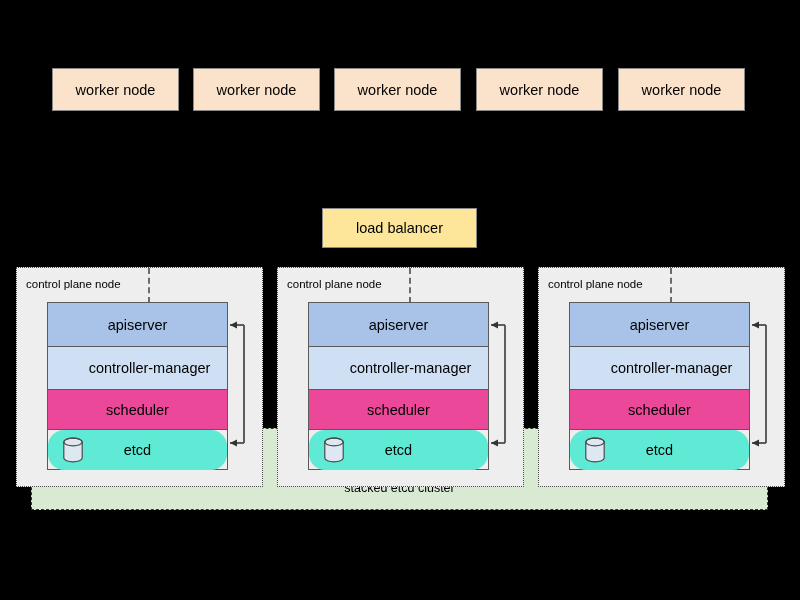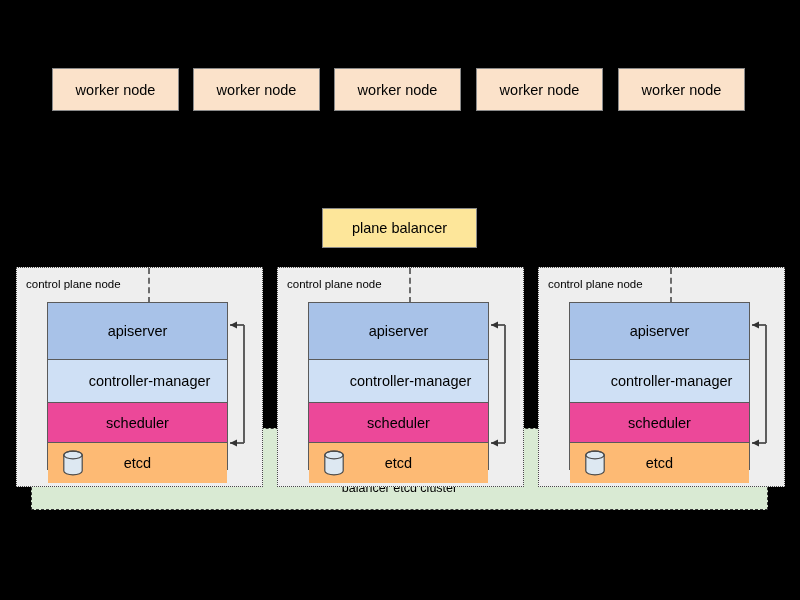--- a/index.html
+++ b/index.html
@@ -122,38 +122,39 @@
     box-sizing: border-box;
     display: flex;
     align-items: center;
     justify-content: center;
     position: relative;
     font-size: 14.5px;
     color: #000000;
     white-space: nowrap;
   }
   .comp-apiserver {
-    height: 57px;
+    height: 44px;
     background: #a8c2e8;
     border-bottom: 1.5px solid #5a5a5a;
   }
   .comp-controller-manager {
     height: 43px;
     background: #cfe0f5;
     border-bottom: 1.5px solid #5a5a5a;
     padding-left: 24px;
   }
   .comp-scheduler {
     height: 40px;
     background: #ec4899;
     border-bottom: 1.5px solid #5a5a5a;
   }
   .comp-etcd {
     height: 39.5px;
-    background: #fdba74;
+    background: #5eead4;
+    border-radius: 16px;
   }
   .etcd-db-icon {
     position: absolute;
     left: 14px;
     top: 50%;
     transform: translateY(-50%);
     width: 22px;
     height: 26px;
   }
 
@@ -179,25 +180,25 @@
     <span>worker node</span>
   </div>
   <div class="worker-node" style="left:476px;">
     <span>worker node</span>
   </div>
   <div class="worker-node" style="left:618px;">
     <span>worker node</span>
   </div>
 
   <div id="load-balancer">
-    <span>plane balancer</span>
+    <span>load balancer</span>
   </div>
 
   <div id="etcd-cluster">
-    <div id="etcd-cluster-label">balancer etcd cluster</div>
+    <div id="etcd-cluster-label">stacked etcd cluster</div>
   </div>
 
   <div class="control-plane-node" style="left:16px;">
     <div class="cpn-label">control plane node</div>
     <div class="cpn-divider"></div>
   </div>
   <div class="component-stack" style="left:47px; top:302px;">
     <div class="comp-row comp-apiserver">
       <span>apiserver</span>
     </div>

